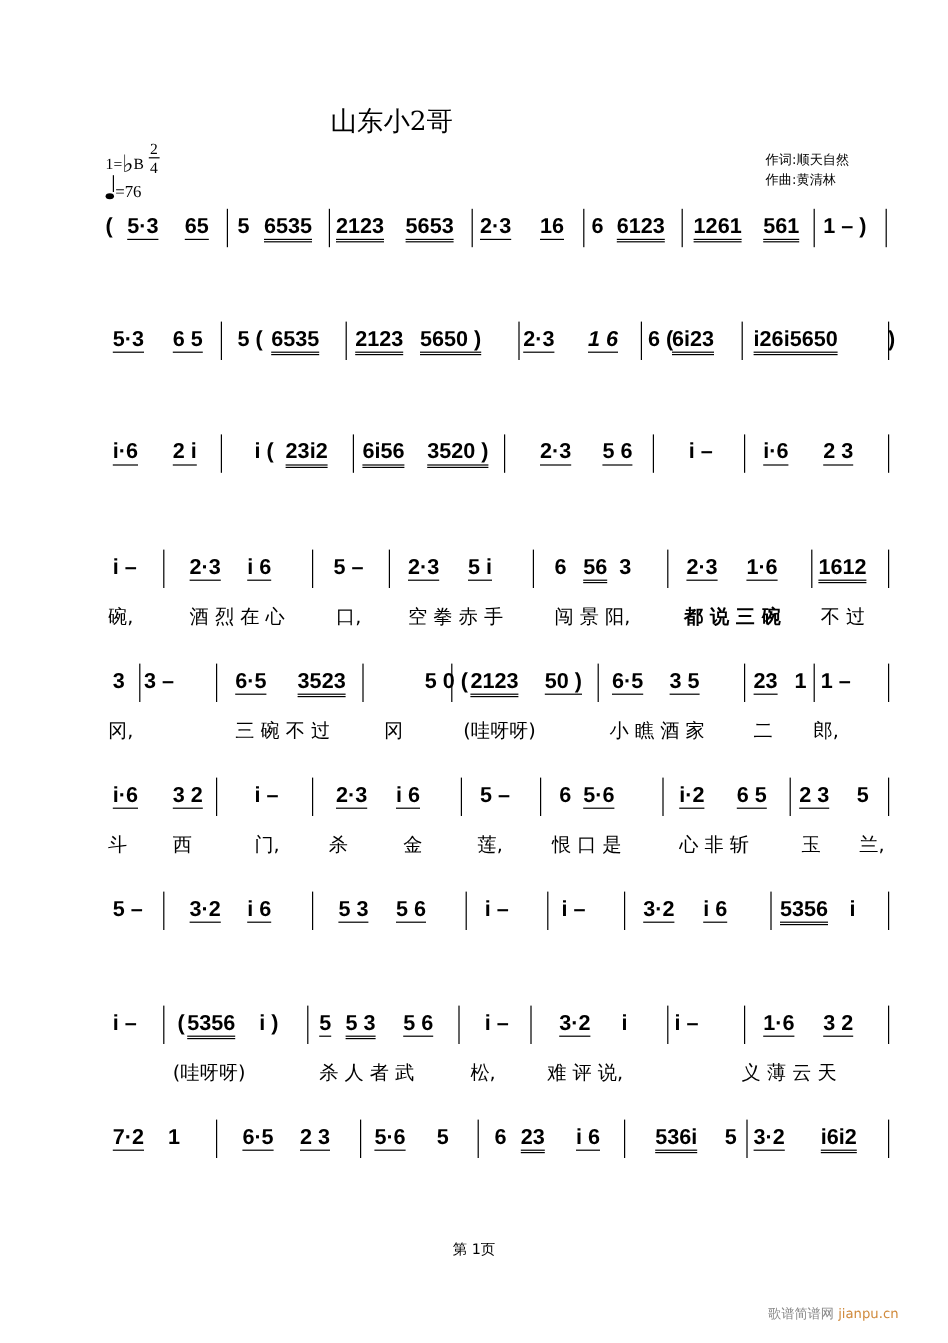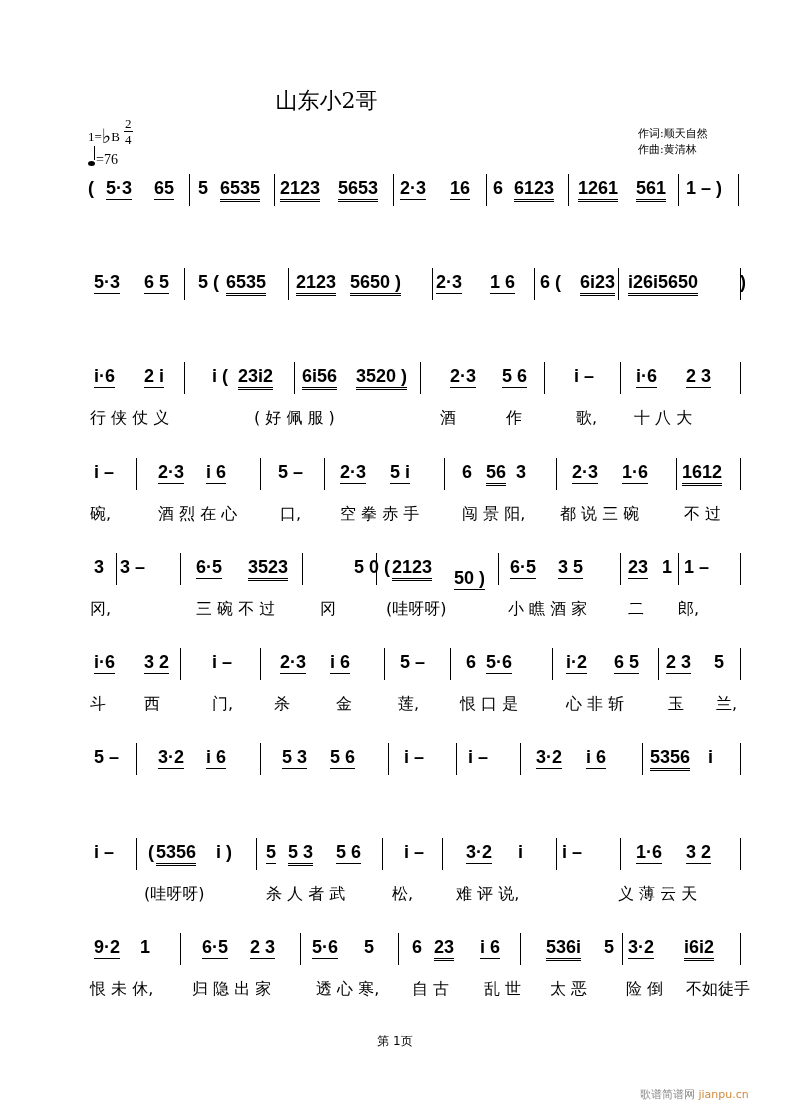--- a/index.html
+++ b/index.html
@@ -69,23 +69,23 @@
     </div>
     <div class="row" style="top: 268px;">
       <div class="notes">
         <span class="seg u1" style="left: 6px;">5·3</span>
         <span class="seg u1" style="left: 56px;">6 5</span>
         <span class="seg " style="left: 110px;">5 (</span>
         <span class="seg u2" style="left: 138px;">6535</span>
         <span class="seg u2" style="left: 208px;">2123</span>
         <span class="seg u2" style="left: 262px;">5650 )</span>
         <span class="seg u1" style="left: 348px;">2·3</span>
-        <span class="seg u1" style="left: 402px;">1 6</span>
+        <span class="seg u1" style="left: 402px; font-style: italic;">1 6</span>
         <span class="seg " style="left: 452px;">6 (</span>
-        <span class="seg u2" style="left: 472px; margin-left: 20px;">6i23</span>
+        <span class="seg u2" style="left: 472px;">6i23</span>
         <span class="seg u2" style="left: 540px;">i26i5650</span>
         <span class="seg " style="left: 652px;">)</span>
         <div class="bar" style="left: 96px;"></div>
         <div class="bar" style="left: 200px;"></div>
         <div class="bar" style="left: 344px;"></div>
         <div class="bar" style="left: 446px;"></div>
         <div class="bar" style="left: 530px;"></div>
         <div class="bar" style="left: 652px;"></div>
       </div>
     </div>
@@ -101,28 +101,20 @@
         <span class="seg u1" style="left: 414px;">5 6</span>
         <span class="seg " style="left: 486px;">i  –</span>
         <span class="seg u1" style="left: 548px;">i·6</span>
         <span class="seg u1" style="left: 598px;">2 3</span>
         <div class="bar" style="left: 96px;"></div>
         <div class="bar" style="left: 206px;"></div>
         <div class="bar" style="left: 332px;"></div>
         <div class="bar" style="left: 456px;"></div>
         <div class="bar" style="left: 532px;"></div>
         <div class="bar" style="left: 652px;"></div>
-      </div>
-      <div class="lyrics">
-        <span style="left: 2px;">行 侠 仗 义</span>
-        <span style="left: 166px;">( 好 佩 服 )</span>
-        <span style="left: 352px;">酒</span>
-        <span style="left: 418px;">作</span>
-        <span style="left: 488px;">歌,</span>
-        <span style="left: 546px;">十 八 大</span>
       </div>
     </div>
     <div class="row" style="top: 458px;">
       <div class="notes">
         <span class="seg " style="left: 6px;">i  –</span>
         <span class="seg u1" style="left: 70px;">2·3</span>
         <span class="seg u1" style="left: 118px;">i 6</span>
         <span class="seg " style="left: 190px;">5  –</span>
         <span class="seg u1" style="left: 252px;">2·3</span>
         <span class="seg u1" style="left: 302px;">5 i</span>
@@ -139,34 +131,34 @@
         <div class="bar" style="left: 468px;"></div>
         <div class="bar" style="left: 588px;"></div>
         <div class="bar" style="left: 652px;"></div>
       </div>
       <div class="lyrics">
         <span style="left: 2px;">碗,</span>
         <span style="left: 70px;">酒 烈 在 心</span>
         <span style="left: 192px;">口,</span>
         <span style="left: 252px;">空 拳 赤 手</span>
         <span style="left: 374px;">闯 景 阳,</span>
-        <span style="left: 472px;">都 说 三 碗</span>
+        <span style="left: 482px; font-weight: bold;">都 说 三 碗</span>
         <span style="left: 596px;">不 过</span>
       </div>
     </div>
     <div class="row" style="top: 553px;">
       <div class="notes">
         <span class="seg " style="left: 6px;">3</span>
         <span class="seg " style="left: 32px;">3  –</span>
         <span class="seg u1" style="left: 108px;">6·5</span>
         <span class="seg u2" style="left: 160px;">3523</span>
         <span class="seg " style="left: 226px; margin-left: 40px;">5  0</span>
         <span class="seg " style="left: 296px;">(</span>
         <span class="seg u2" style="left: 304px;">2123</span>
-        <span class="seg u1" style="left: 366px; margin-top: 11px;">50 )</span>
+        <span class="seg u1" style="left: 366px;">50 )</span>
         <span class="seg u1" style="left: 422px;">6·5</span>
         <span class="seg u1" style="left: 470px;">3 5</span>
         <span class="seg u1" style="left: 540px;">23</span>
         <span class="seg " style="left: 574px;">1</span>
         <span class="seg " style="left: 596px;">1  –</span>
         <div class="bar" style="left: 28px;"></div>
         <div class="bar" style="left: 92px;"></div>
         <div class="bar" style="left: 214px;"></div>
         <div class="bar" style="left: 288px;"></div>
         <div class="bar" style="left: 410px;"></div>
@@ -267,47 +259,37 @@
       <div class="lyrics">
         <span style="left: 56px;">(哇呀呀)</span>
         <span style="left: 178px;">杀 人 者 武</span>
         <span style="left: 304px;">松,</span>
         <span style="left: 368px;">难 评 说,</span>
         <span style="left: 530px;">义 薄 云 天</span>
       </div>
     </div>
     <div class="row" style="top: 933px;">
       <div class="notes">
-        <span class="seg u1" style="left: 6px;">9·2</span>
+        <span class="seg u1" style="left: 6px;">7·2</span>
         <span class="seg " style="left: 52px;">1</span>
         <span class="seg u1" style="left: 114px;">6·5</span>
         <span class="seg u1" style="left: 162px;">2 3</span>
         <span class="seg u1" style="left: 224px;">5·6</span>
         <span class="seg " style="left: 276px;">5</span>
         <span class="seg " style="left: 324px;">6</span>
         <span class="seg u2" style="left: 346px;">23</span>
         <span class="seg u1" style="left: 392px;">i 6</span>
         <span class="seg u2" style="left: 458px;">536i</span>
         <span class="seg " style="left: 516px;">5</span>
         <span class="seg u1" style="left: 540px;">3·2</span>
         <span class="seg u2" style="left: 596px;">i6i2</span>
         <div class="bar" style="left: 92px;"></div>
         <div class="bar" style="left: 212px;"></div>
         <div class="bar" style="left: 310px;"></div>
         <div class="bar" style="left: 432px;"></div>
         <div class="bar" style="left: 534px;"></div>
         <div class="bar" style="left: 652px;"></div>
       </div>
-      <div class="lyrics">
-        <span style="left: 2px;">恨 未 休,</span>
-        <span style="left: 104px;">归 隐 出 家</span>
-        <span style="left: 228px;">透 心 寒,</span>
-        <span style="left: 324px;">自 古</span>
-        <span style="left: 396px;">乱 世</span>
-        <span style="left: 462px;">太 恶</span>
-        <span style="left: 538px;">险 倒</span>
-        <span style="left: 598px;">不如徒手</span>
-      </div>
     </div>
   </div>
 
 <div class="footer">第 1页</div>
 <div class="wm"><span>歌谱简谱网</span> <b>jianpu.cn</b></div>
 
 </body></html>

